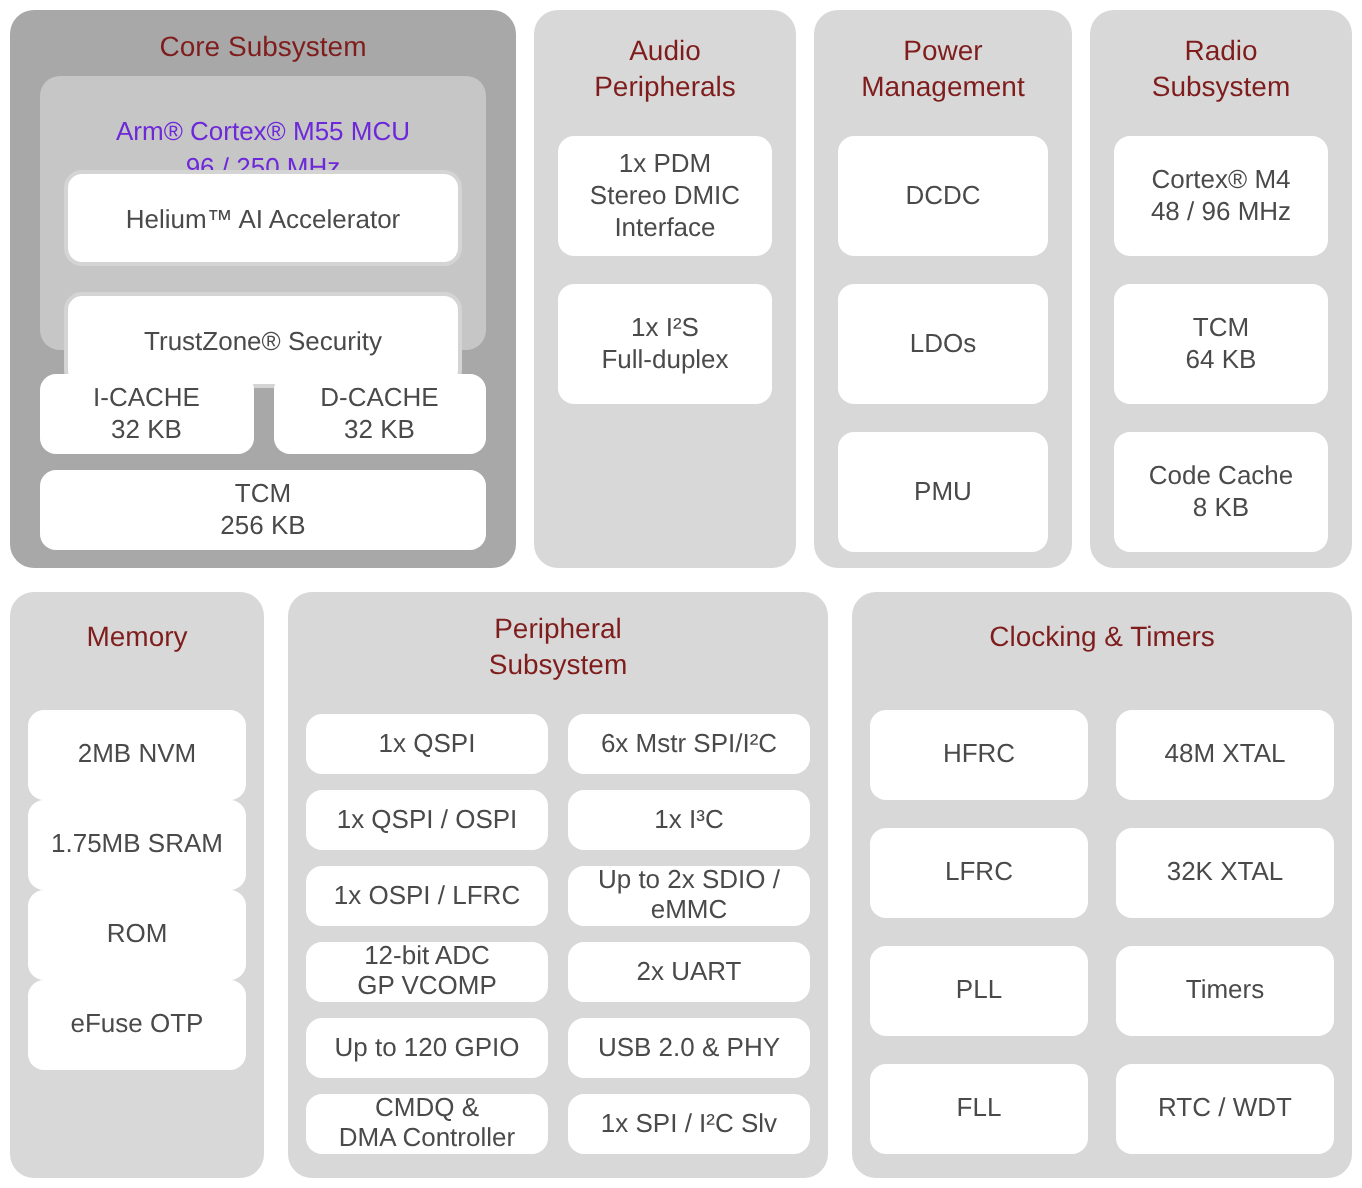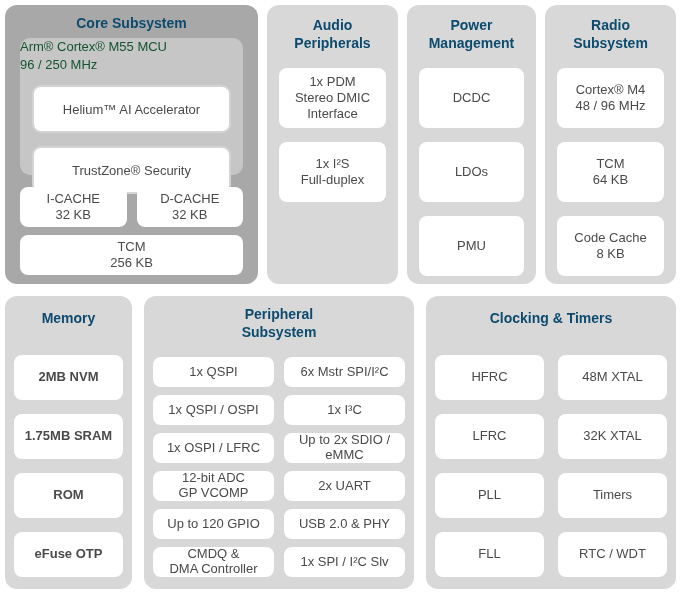--- a/index.html
+++ b/index.html
@@ -31,23 +31,23 @@
   }
 
   .panel {
     background: #d8d8d8;
     border-radius: 12px;
     overflow: hidden;
   }
   .panel-dark { background: #a8a8a8; }
 
   .panel-title {
-    font-weight: bold;
+    font-weight: normal;
     font-size: 14px;
-    color: #0c4a6e;
+    color: #7f1d1d;
     text-align: center;
     line-height: 1.3;
     white-space: pre-line;
   }
   .title-area-top   { height: 63px; padding-top: 11px; }  
   .title-area-core  { height: 33px; padding-top: 9px; }
   .title-area-mem   { height: 59px; padding-top: 13px; }  
   .title-area-perif { height: 61px; padding-top: 9px; }
 
   .wbox {
@@ -66,44 +66,44 @@
   .stack .wbox { height: 60px; }
 
   
   .mcu-block {
     margin: 0 15px;
     height: 137px;
     background: #c6c6c6;
     border-radius: 10px;
   }
   .mcu-title {
-    padding-top: 0;
+    padding-top: 19px;
     font-size: 13px;
     line-height: 1.35;
-    text-align: left;
+    text-align: center;
     white-space: pre-line;
-    color: #14532d;
+    color: #6d28d9;
     height: 42px;
   }
   .features { margin-top: 5px; display: flex; flex-direction: column; gap: 13px; padding: 0 12px; }
   .feature-box {
     height: 48px;
     background: #ffffff;
     border: 2px solid #d4d4d4;
     border-radius: 9px;
     display: flex; align-items: center; justify-content: center;
     font-size: 13px; color: #4a4a4a;
   }
   .caches { margin: 12px 15px 0; display: grid; grid-template-columns: 1fr 1fr; gap: 10px; }
   .caches .wbox { height: 40px; }
   .tcm-row { margin: 8px 15px 0; }
   .tcm-row .wbox { height: 40px; }
 
   
-  .stack-mem { display: flex; flex-direction: column; gap: 14px; padding: 0 9px; font-weight: bold; }
+  .stack-mem { display: flex; flex-direction: column; padding: 0 9px; }
   .stack-mem .wbox { height: 45px; }
 
   .grid-perif {
     display: grid; grid-template-columns: 1fr 1fr;
     column-gap: 10px; row-gap: 8px;
     padding: 0 9px;
     border-radius: 30px;
   }
   .grid-perif .wbox { height: 30px; line-height: 1.12; }
 

